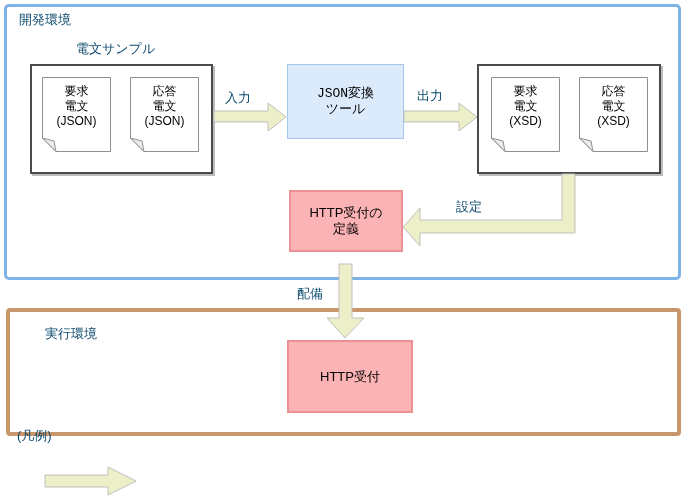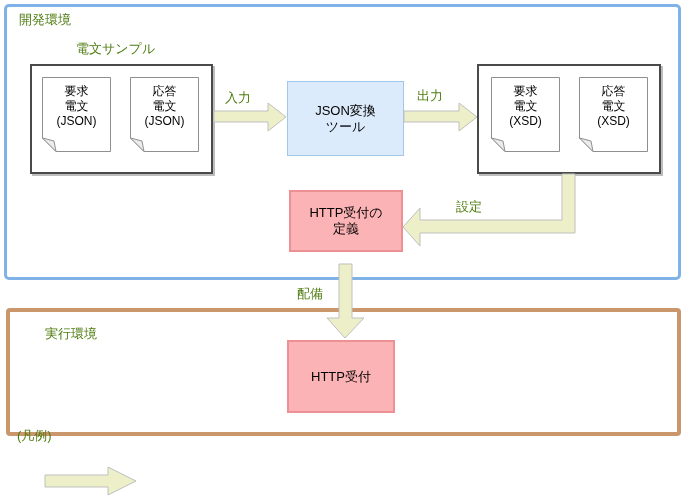--- a/index.html
+++ b/index.html
@@ -10,21 +10,21 @@
     background: #ffffff;
     font-family: "Liberation Sans", "DejaVu Sans", sans-serif;
     color: #000000;
     overflow: hidden;
   }
   .lbl {
     position: absolute;
     font-size: 13px;
     line-height: 15px;
     white-space: nowrap;
-    color: #4d7c0f;
+    color: #0c4a6e;
   }
   .env {
     position: absolute;
     box-sizing: border-box;
     background: transparent;
   }
   .env.dev {
     left: 4px; top: 4px; width: 677px; height: 276px;
     border: 3px solid #7fb2e6; border-radius: 5px;
   }
@@ -133,27 +133,27 @@
   <div class="doc" style="left:579px; top:77px;">
     <svg width="69" height="75" viewBox="0 0 69 75">
       <polygon class="paper" points="0.5,0.5 68.5,0.5 68.5,74.5 14,74.5 0.5,61"></polygon>
       <polygon class="fold" points="0.5,61 14,74.5 12,64"></polygon>
     </svg>
     <div class="doc-text">応答
 電文
 (XSD)</div>
   </div>
 
-  <div class="node tool" style="left:287px; top:81px; width:117px; height:75px;">JSON変換
+  <div class="node tool" style="left:287px; top:64px; width:117px; height:75px;font-family:Liberation Mono, monospace;">JSON変換
 ツール</div>
 
   <div class="node pink" style="left:289px; top:190px; width:114px; height:62px;text-align:center;">HTTP受付の
 定義</div>
 
-  <div class="node pink" style="left:287px; top:340px; width:108px; height:73px;">HTTP受付</div>
+  <div class="node pink" style="left:287px; top:340px; width:126px; height:73px;">HTTP受付</div>
 
   <svg class="overlay" viewBox="0 0 689 501">
     <polygon class="arrow" points="214,111 268,111 268,103 286,117 268,131 268,122 214,122"></polygon>
     <polygon class="arrow" points="404,111 459,111 459,103 477,117 459,131 459,122 404,122"></polygon>
     <polygon class="arrow" points="562,174 562,220 420,220 420,208 403,227 420,246 420,233 575,233 575,174"></polygon>
     <polygon class="arrow" points="339,264 339,318 327,318 345,338 364,318 352,318 352,264"></polygon>
     <polygon class="arrow" points="45,475 108,475 108,467 136,481 108,495 108,487 45,487"></polygon>
   </svg>
 
   <span class="lbl" style="left:225px; top:90px;">入力</span>

